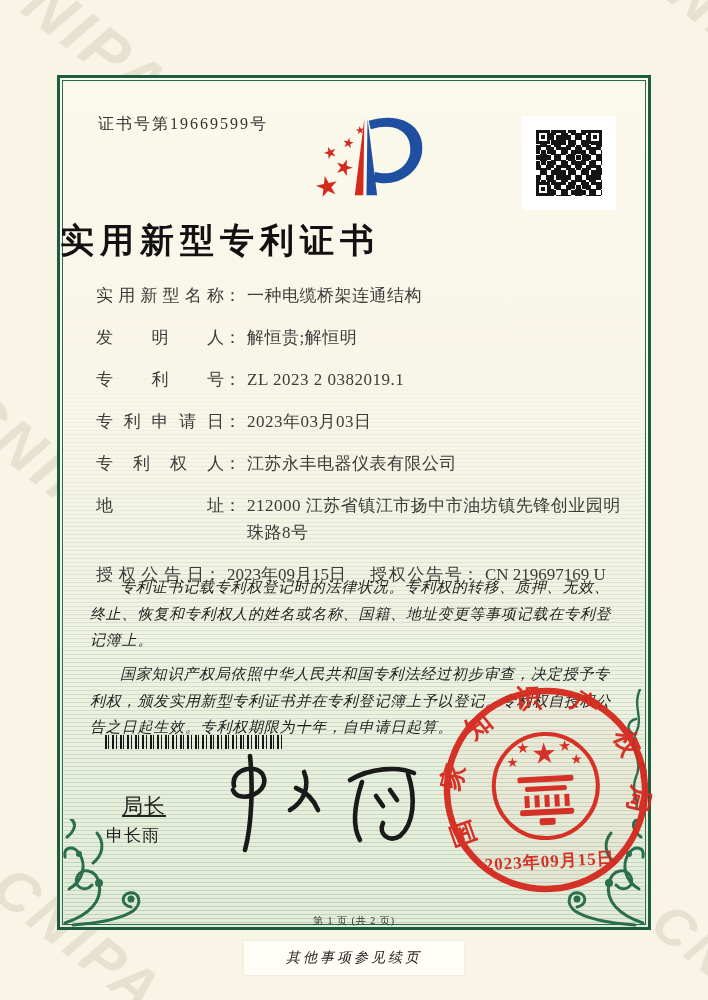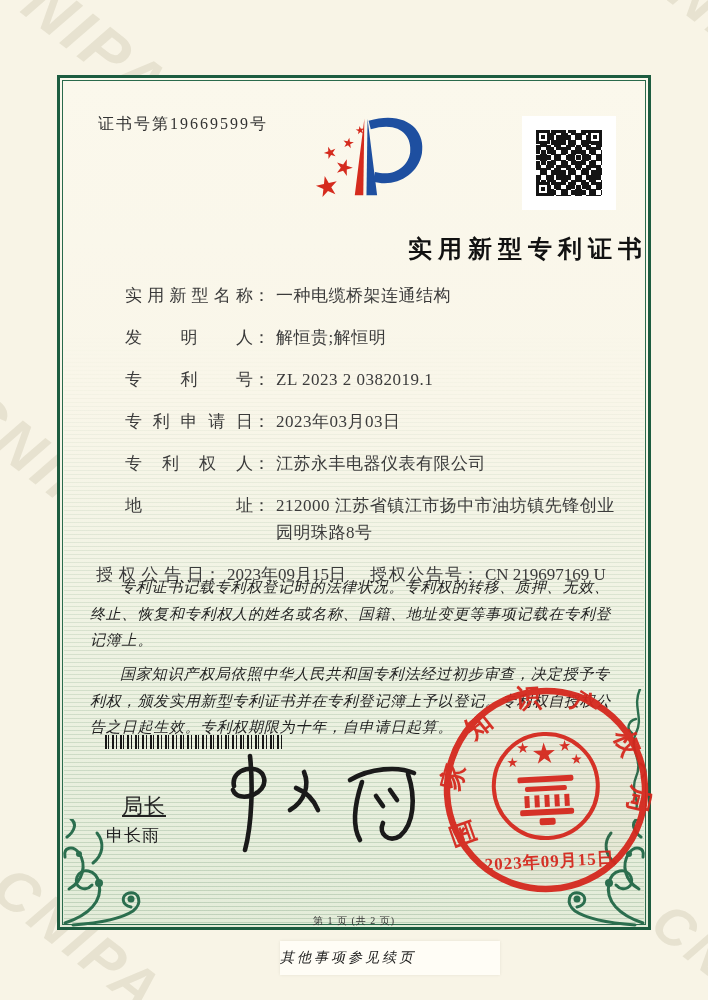--- a/index.html
+++ b/index.html
@@ -31,24 +31,24 @@
 
   .logo{position:absolute;left:240px;top:30px;width:150px;height:98px;}
   .qr-box{position:absolute;left:462px;top:38px;width:94px;height:94px;background:#fff;display:flex;align-items:center;justify-content:center;}
   .qr{position:relative;width:66px;height:66px;background:
       repeating-conic-gradient(#141414 0% 25%,transparent 0% 50%) 0px 0px/10px 10px,
       repeating-conic-gradient(#141414 0% 25%,transparent 0% 50%) 4px 3px/14px 14px,#fff;}
   .finder{position:absolute;width:14px;height:14px;border:3px solid #141414;background:#fff;box-sizing:border-box;}
   .finder::after{content:"";position:absolute;left:2px;top:2px;width:4px;height:4px;background:#141414;}
   .f-tl{left:0;top:0;} .f-tr{right:0;top:0;} .f-bl{left:0;bottom:0;}
 
-  .title{position:absolute;left:0;right:0;top:155px;text-align:right;font-size:24px;font-weight:bold;color:#111;letter-spacing:6px;}
+  .title{position:absolute;left:0;right:0;top:140px;text-align:left;font-size:34px;font-weight:bold;color:#111;letter-spacing:6px;}
 
   .fields{position:absolute;left:36px;right:26px;top:204px;font-size:17px;color:#3b3b3b;}
-  .frow{display:flex;align-items:flex-start;line-height:27px;margin-bottom:15px;margin-left:29px;}
+  .frow{display:flex;align-items:flex-start;line-height:27px;margin-bottom:15px;}
   .flabel{display:inline-block;width:128px;text-align:justify;text-align-last:justify;flex:none;}
   .fcolon{flex:none;margin-right:6px;}
   .fvalue{flex:1;letter-spacing:0.5px;}
   .grant-row{display:flex;line-height:27px;}
   .grant-pair{display:flex;}
   .grant-pair .flabel{width:108px;}
   .gp2{margin-left:24px;}
   .gp2 .flabel{width:92px;}
 
   .paras{position:absolute;left:30px;right:32px;top:496px;font-size:15px;font-style:italic;color:#1f1f1f;line-height:1.78;letter-spacing:0.8px;}
@@ -57,21 +57,21 @@
   .barcode{position:absolute;left:45px;top:657px;width:180px;height:14px;background:repeating-linear-gradient(90deg,#161616 0 2px,transparent 2px 3px,#161616 3px 4px,transparent 4px 7px,#161616 7px 9px,transparent 9px 11px,#161616 11px 12px,transparent 12px 15px);}
 
   .role-title{position:absolute;left:62px;top:714px;font-size:21px;color:#222;letter-spacing:1px;font-family:"Liberation Sans","DejaVu Sans",sans-serif;text-decoration:underline;}
   .role-name{position:absolute;left:46px;top:746px;font-size:17px;color:#222;letter-spacing:1px;font-family:"Liberation Sans","DejaVu Sans",sans-serif;}
   .signature{position:absolute;left:140px;top:668px;width:236px;height:112px;}
 
   .seal{position:absolute;left:380px;top:606px;width:212px;height:212px;opacity:0.95;transform:rotate(-3deg);}
 
   .page-footer{position:absolute;left:0;right:0;top:836px;text-align:center;font-size:10px;color:#333;letter-spacing:1px;}
 
-  .note-box{position:absolute;left:244px;top:941px;width:220px;height:34px;background:#fffdf6;box-shadow:0 0 3px rgba(0,0,0,0.08);display:flex;align-items:center;justify-content:flex-start;margin-left:36px;}
+  .note-box{position:absolute;left:244px;top:941px;width:220px;height:34px;background:#fffdf6;box-shadow:0 0 3px rgba(0,0,0,0.08);display:flex;align-items:center;justify-content:center;}
   .note-text{font-size:14px;font-style:italic;color:#222;letter-spacing:3px;}
 </style>
 </head>
 <body>
 
 <div class="page">
 
   <div class="wm wm1">CNIPA</div>
   <div class="wm wm2">CNIPA</div>
   <div class="wm wm3">CNIPA</div>

